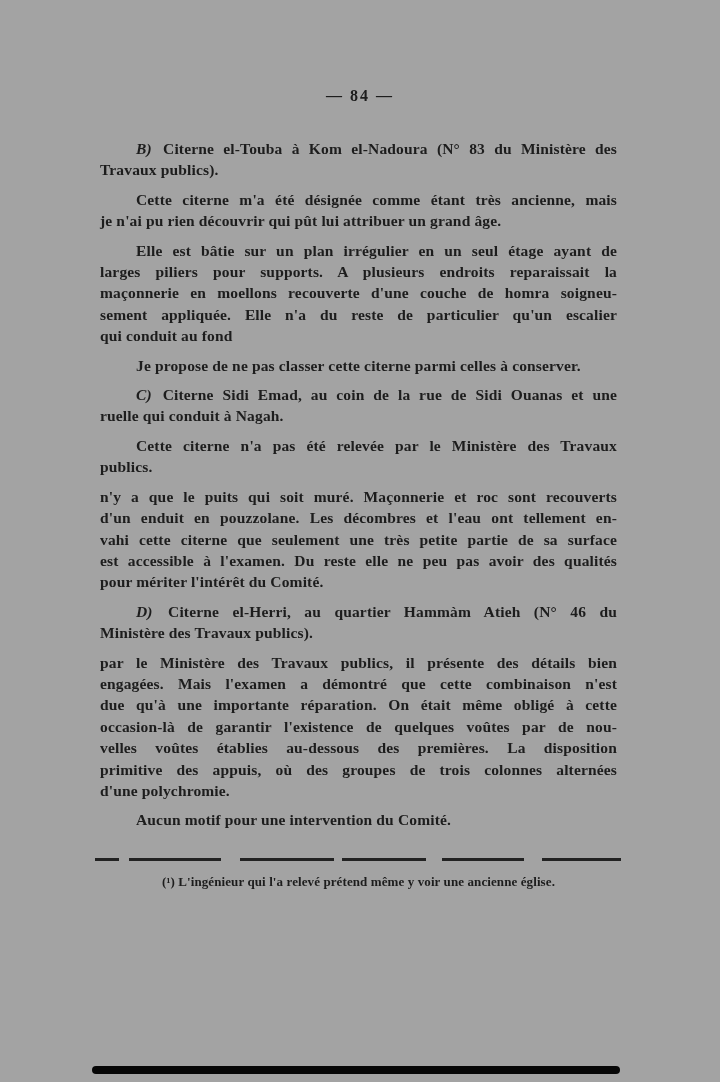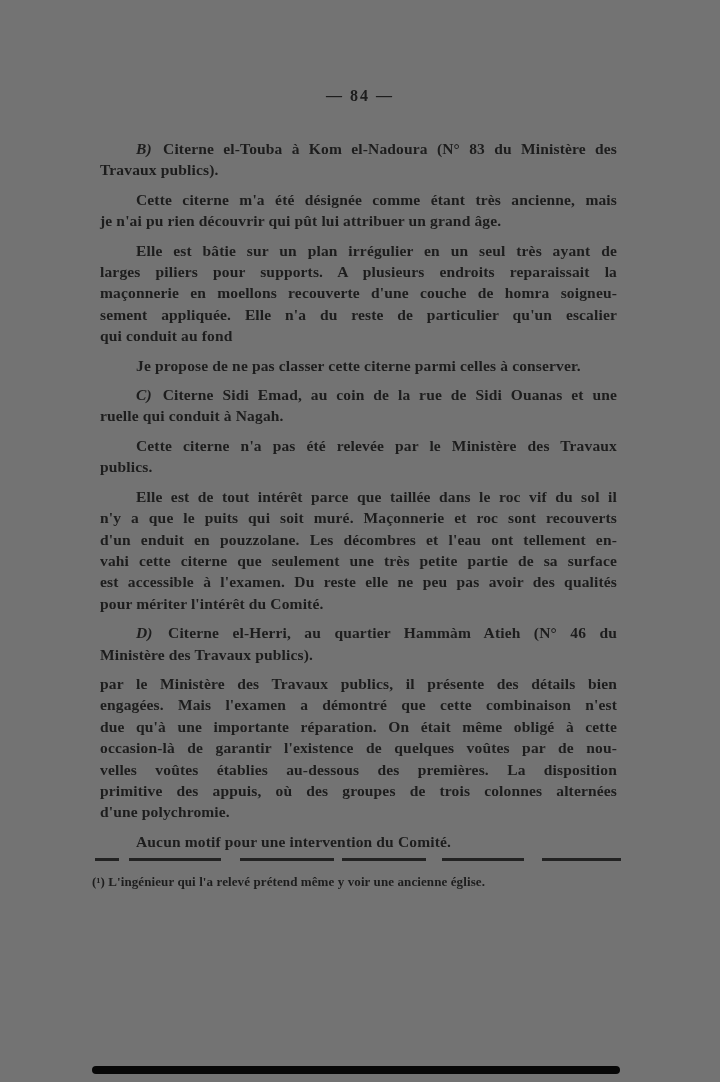--- a/index.html
+++ b/index.html
@@ -4,21 +4,21 @@
 <style>
   html, body {
     margin: 0;
     padding: 0;
     background: #ffffff;
   }
   .page {
     position: relative;
     width: 720px;
     height: 1082px;
-    background: #737373;
+    background: #a3a3a3;
     overflow: hidden;
     font-family: "Liberation Serif", "DejaVu Serif", serif;
     color: #1d1d1d;
     -webkit-font-smoothing: antialiased;
   }
   .page-number {
     position: absolute;
     top: 87px;
     left: 0;
     width: 720px;
@@ -58,21 +58,21 @@
       #222 27.5%, #222 45.5%, transparent 45.5%, transparent 47%,
       #222 47%, #222 63%, transparent 63%, transparent 66%,
       #222 66%, #222 81.5%, transparent 81.5%, transparent 85%,
       #222 85%, #222 100%);
   }
   .footnote {
     position: absolute;
     top: 874px;
     left: 92px;
     width: 533px;
-    text-align: left;
+    text-align: center;
     font-size: 13px;
     font-weight: bold;
     letter-spacing: 0.1px;
   }
   .scan-bar {
     position: absolute;
     top: 1066px;
     left: 92px;
     width: 528px;
     height: 8px;
@@ -89,39 +89,38 @@
   <div class="text-block">
       <div class="para">
         <div class="line first"><i>B)</i> Citerne el-Touba à Kom el-Nadoura (N° 83 du Ministère des</div>
         <div class="line last">Travaux publics).</div>
       </div>
       <div class="para">
         <div class="line first">Cette citerne m'a été désignée comme étant très ancienne, mais</div>
         <div class="line last">je n'ai pu rien découvrir qui pût lui attribuer un grand âge.</div>
       </div>
       <div class="para">
-        <div class="line first">Elle est bâtie sur un plan irrégulier en un seul très ayant de</div>
+        <div class="line first">Elle est bâtie sur un plan irrégulier en un seul étage ayant de</div>
         <div class="line">larges piliers pour supports. A plusieurs endroits reparaissait la</div>
         <div class="line">maçonnerie en moellons recouverte d'une couche de homra soigneu-</div>
         <div class="line">sement appliquée. Elle n'a du reste de particulier qu'un escalier</div>
         <div class="line last">qui conduit au fond</div>
       </div>
       <div class="para">
         <div class="line first last">Je propose de ne pas classer cette citerne parmi celles à conserver.</div>
       </div>
       <div class="para">
         <div class="line first"><i>C)</i> Citerne Sidi Emad, au coin de la rue de Sidi Ouanas et une</div>
         <div class="line last">ruelle qui conduit à Nagah.</div>
       </div>
       <div class="para">
         <div class="line first">Cette citerne n'a pas été relevée par le Ministère des Travaux</div>
         <div class="line last">publics.</div>
       </div>
       <div class="para">
-        <div class="line first">Elle est de tout intérêt parce que taillée dans le roc vif du sol il</div>
         <div class="line">n'y a que le puits qui soit muré. Maçonnerie et roc sont recouverts</div>
         <div class="line">d'un enduit en pouzzolane. Les décombres et l'eau ont tellement en-</div>
         <div class="line">vahi cette citerne que seulement une très petite partie de sa surface</div>
         <div class="line">est accessible à l'examen. Du reste elle ne peu pas avoir des qualités</div>
         <div class="line last">pour mériter l'intérêt du Comité.</div>
       </div>
       <div class="para">
         <div class="line first"><i>D)</i> Citerne el-Herri, au quartier Hammàm Atieh (N° 46 du</div>
         <div class="line last">Ministère des Travaux publics).</div>
       </div>

